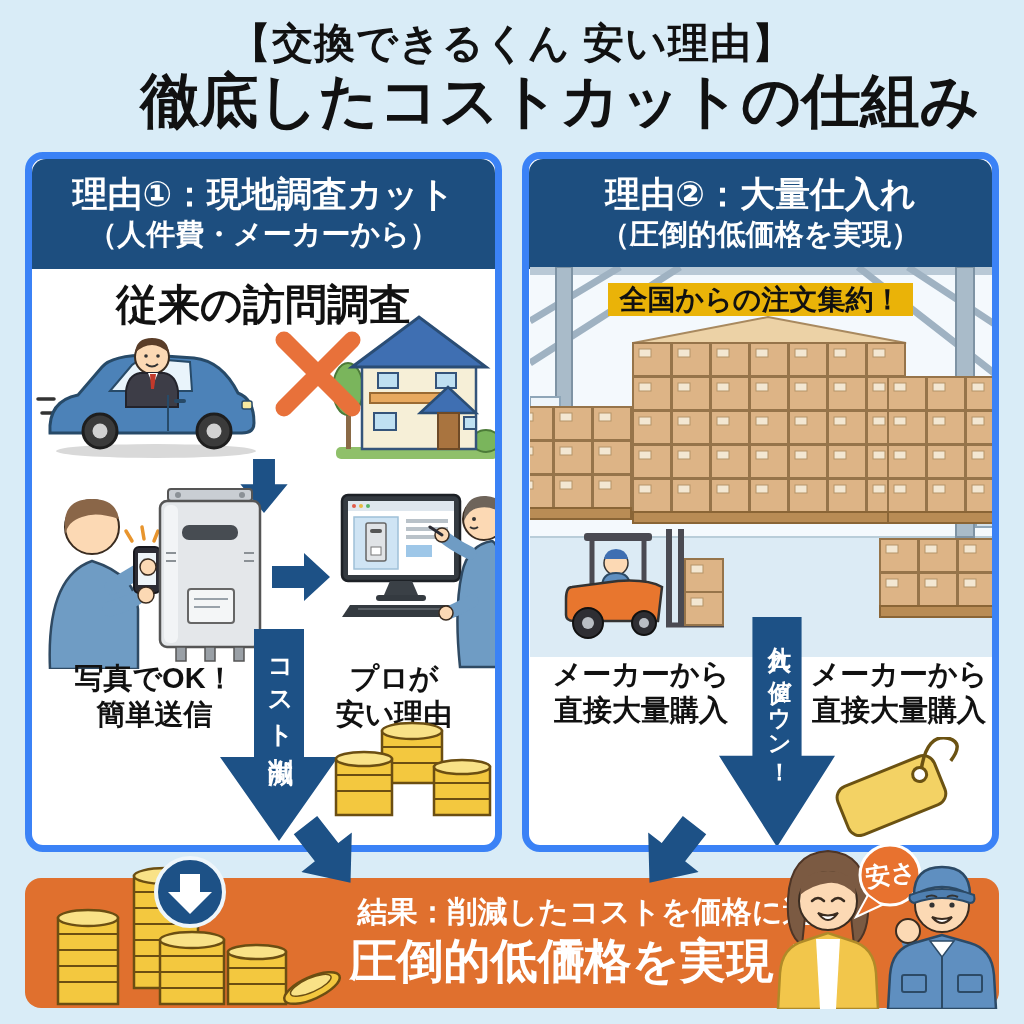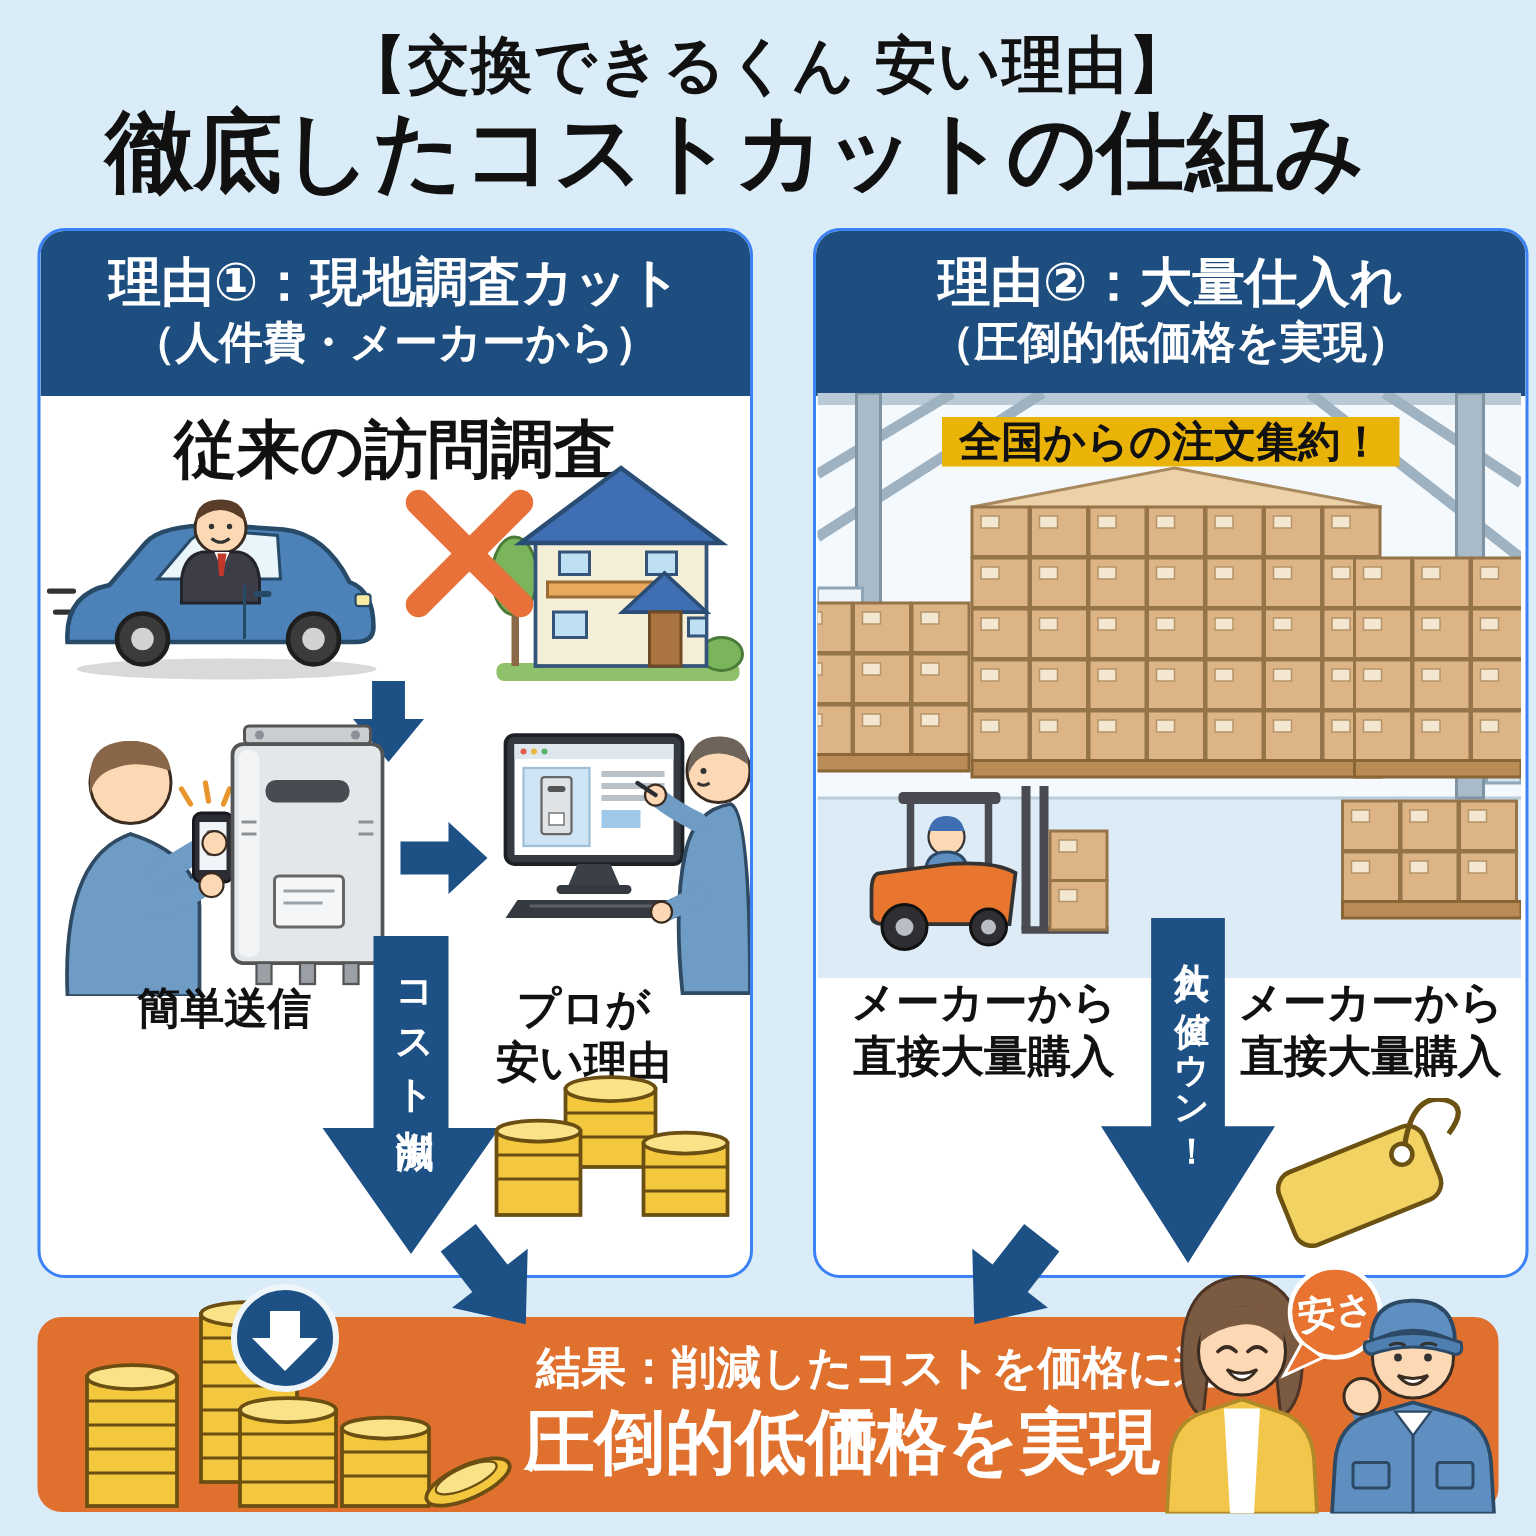--- a/index.html
+++ b/index.html
@@ -1,21 +1,21 @@
 <!DOCTYPE html>
 <html><head>
 <meta charset="utf-8">
 <style>
   html,body{margin:0;padding:0}
   #stage{position:relative;width:1024px;height:1024px;background:#d9ecf7;overflow:hidden;
          font-family:"Liberation Sans","DejaVu Sans",sans-serif;color:#111}
   .abs{position:absolute}
   .ttl1{top:16px;left:0;width:1024px;text-align:center;font-size:41px;font-weight:900;letter-spacing:1px}
-  .ttl2{top:62px;left:0;width:980px;text-align:center;font-size:59px;font-weight:900;letter-spacing:0px}
-  .panel{position:absolute;top:152px;width:477px;height:700px;background:#fff;border:2px solid #3b82f6;
+  .ttl2{top:62px;left:0;width:980px;text-align:right;font-size:59px;font-weight:900;letter-spacing:0px}
+  .panel{position:absolute;top:152px;width:477px;height:700px;background:#fff;border:7px solid #3b82f6;
          border-radius:18px;box-sizing:border-box;overflow:hidden}
   .panel-header{position:absolute;top:0;left:0;right:0;height:110px;background:#1d4e7f;color:#fff;
                 text-align:center;font-weight:900;padding-top:12px;box-sizing:border-box;border-radius:14px 14px 0 0}
   .ph1{font-size:35px;line-height:1.3}
   .ph2{font-size:29px;line-height:1.2}
   .caption{position:absolute;font-weight:900;text-align:center;font-size:42px}
   .lbl{position:absolute;font-weight:900;text-align:center;font-size:29px;line-height:1.24}
   .vtext{position:absolute;writing-mode:vertical-rl;text-orientation:upright;color:#fff;font-weight:900}
   .banner{position:absolute;left:25px;top:878px;width:974px;height:130px;background:#e0702e;border-radius:16px;z-index:1}
   .bline1{position:absolute;left:310px;top:14px;width:500px;text-align:center;color:#fff;font-weight:900;font-size:30px}
@@ -143,20 +143,21 @@
         <path d="M118 178 Q112 120 120 84 Q126 56 150 52 Q163 56 163 178 Z" fill="#6f9cc4" stroke="#2f4a63" stroke-width="2.5"></path>
         <path d="M128 64 Q112 56 102 48" stroke="#6f9cc4" stroke-width="13" fill="none" stroke-linecap="round"></path>
         <circle cx="100" cy="46" r="7" fill="#fcd9b4" stroke="#3a2c20" stroke-width="1.5"></circle>
         <path d="M100 46 L88 38" stroke="#2b2b33" stroke-width="3" stroke-linecap="round"></path>
         <path d="M130 112 Q116 120 106 124" stroke="#6f9cc4" stroke-width="13" fill="none" stroke-linecap="round"></path>
         <circle cx="104" cy="124" r="7" fill="#fcd9b4" stroke="#3a2c20" stroke-width="1.5"></circle>
       </g>
     </svg>
 
     <div class="lbl" style="left:20px;top:502px;width:205px">
+      <div>写真でOK！</div>
       <div>簡単送信</div>
     </div>
     <div class="lbl" style="left:262px;top:502px;width:200px">
       <div>プロが</div>
       <div>安い理由</div>
     </div>
 
     <svg class="abs" style="left:188px;top:470px" width="118" height="212" viewBox="0 0 118 212">
       <polygon points="34,0 84,0 84,128 118,128 59,212 0,128 34,128" fill="#1d5186"></polygon>
     </svg>
@@ -170,21 +171,21 @@
         <rect x="4" y="40" width="56" height="56" fill="#f3c83f"></rect>
         <path d="M4 56 h56 M4 72 h56" fill="none" stroke-width="2"></path>
         <ellipse cx="32" cy="40" rx="28" ry="7" fill="#f9e287"></ellipse>
         <rect x="102" y="48" width="56" height="48" fill="#f3c83f"></rect>
         <path d="M102 64 h56 M102 80 h56" fill="none" stroke-width="2"></path>
         <ellipse cx="130" cy="48" rx="28" ry="7" fill="#f9e287"></ellipse>
       </g>
     </svg>
   </div>
 
-  <div class="panel" style="left:542px">
+  <div class="panel" style="left:522px">
     <div class="panel-header">
       <div class="ph1">理由②：大量仕入れ</div>
       <div class="ph2">（圧倒的低価格を実現）</div>
     </div>
 
     <svg class="abs" style="left:1px;top:108px" width="469" height="390" viewBox="0 0 469 390" xmlns="http://www.w3.org/2000/svg">
       <defs>
         <g id="bx">
           <rect width="38" height="33" fill="#ddb486" stroke="#96744a" stroke-width="2"></rect>
           <rect x="6" y="6" width="12" height="8" fill="#f3e7d2" stroke="#b59468" stroke-width="1"></rect>

